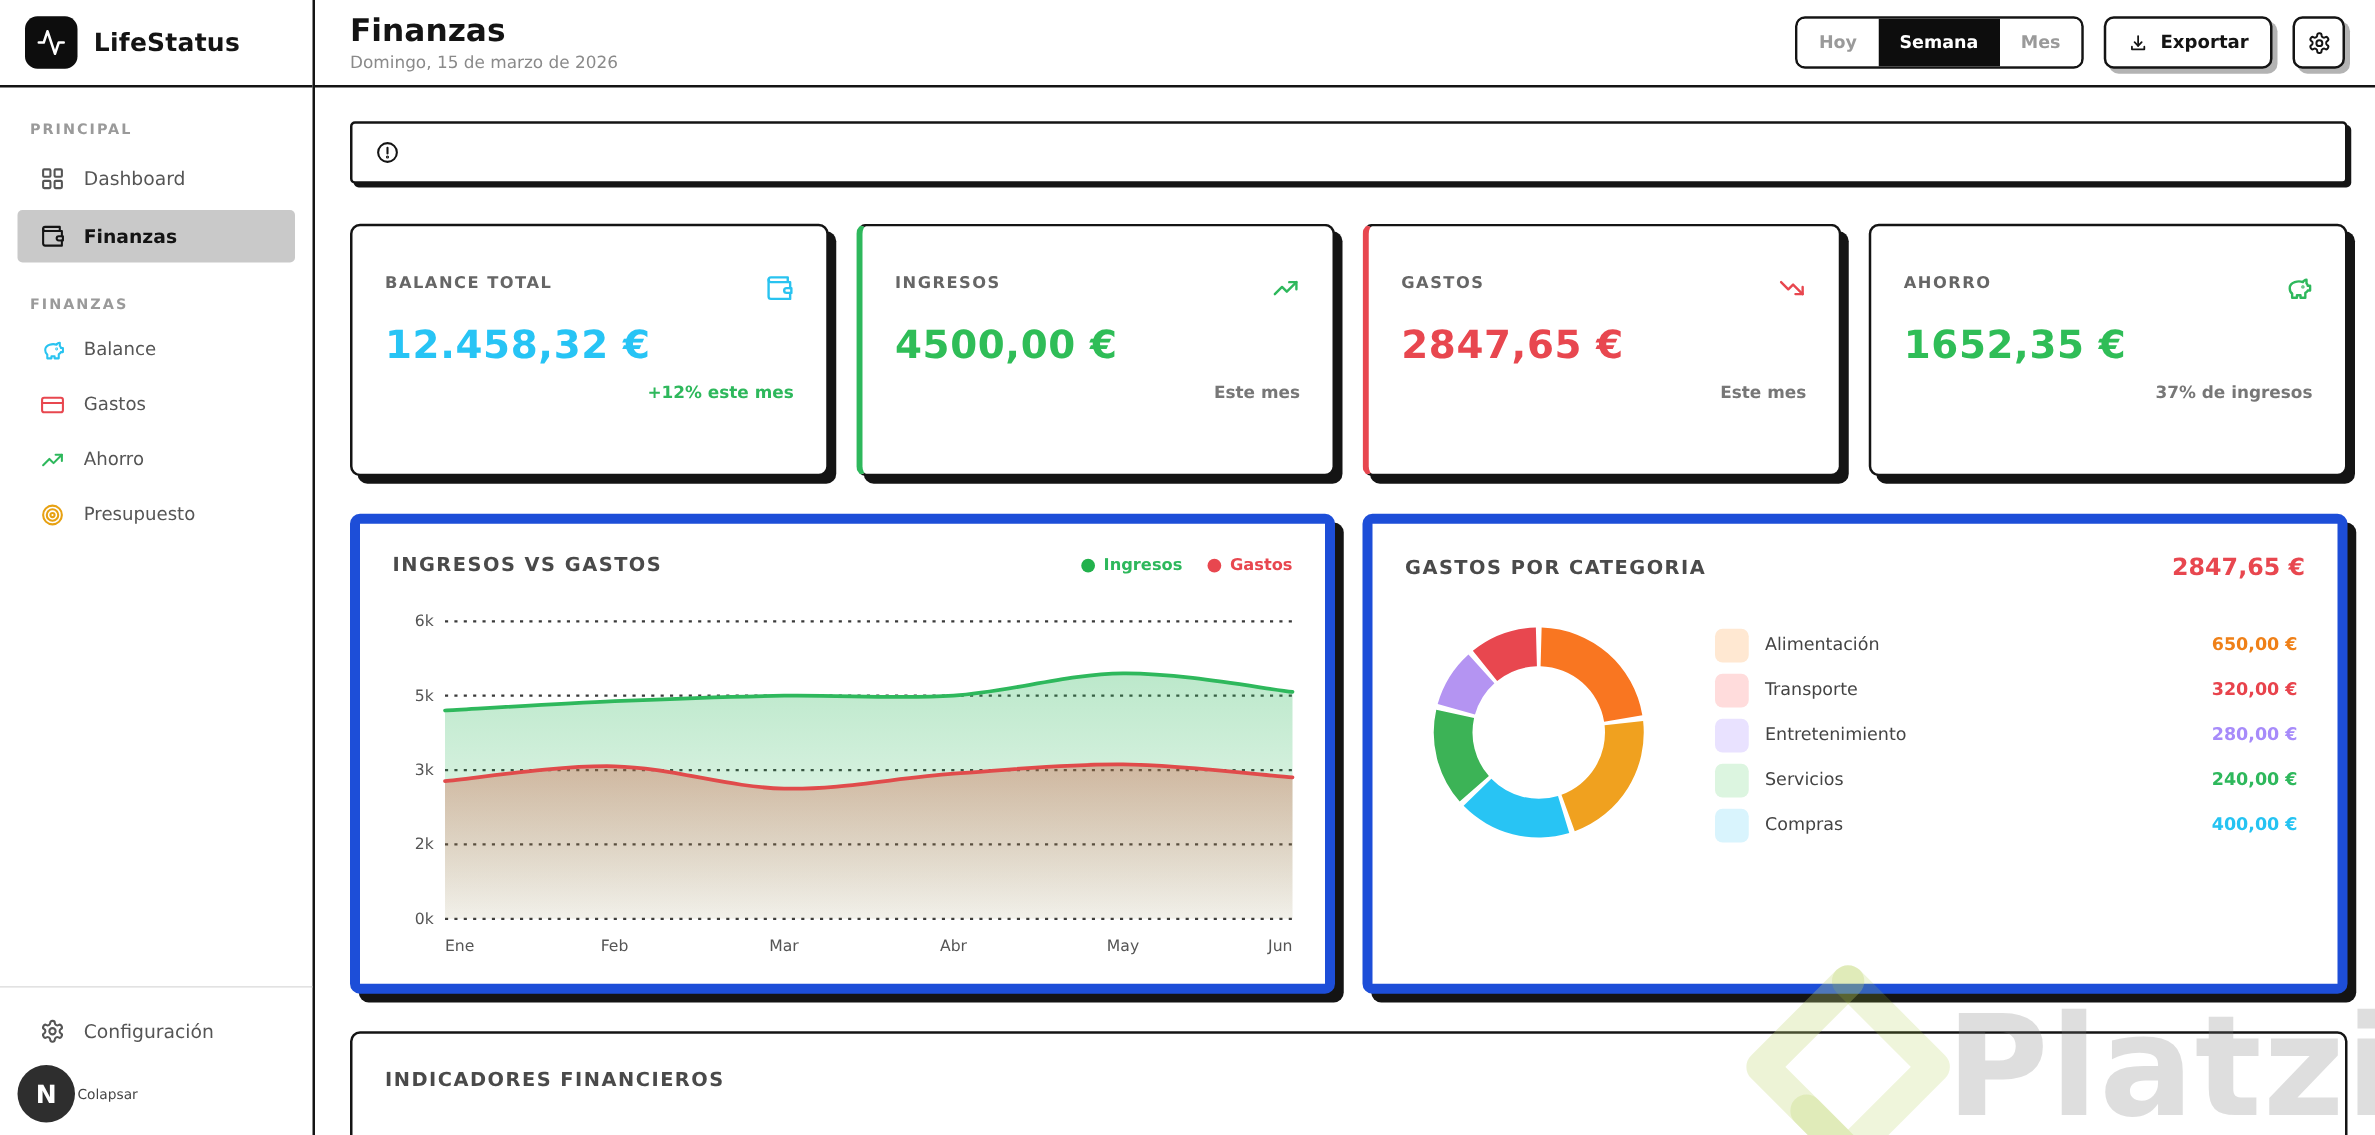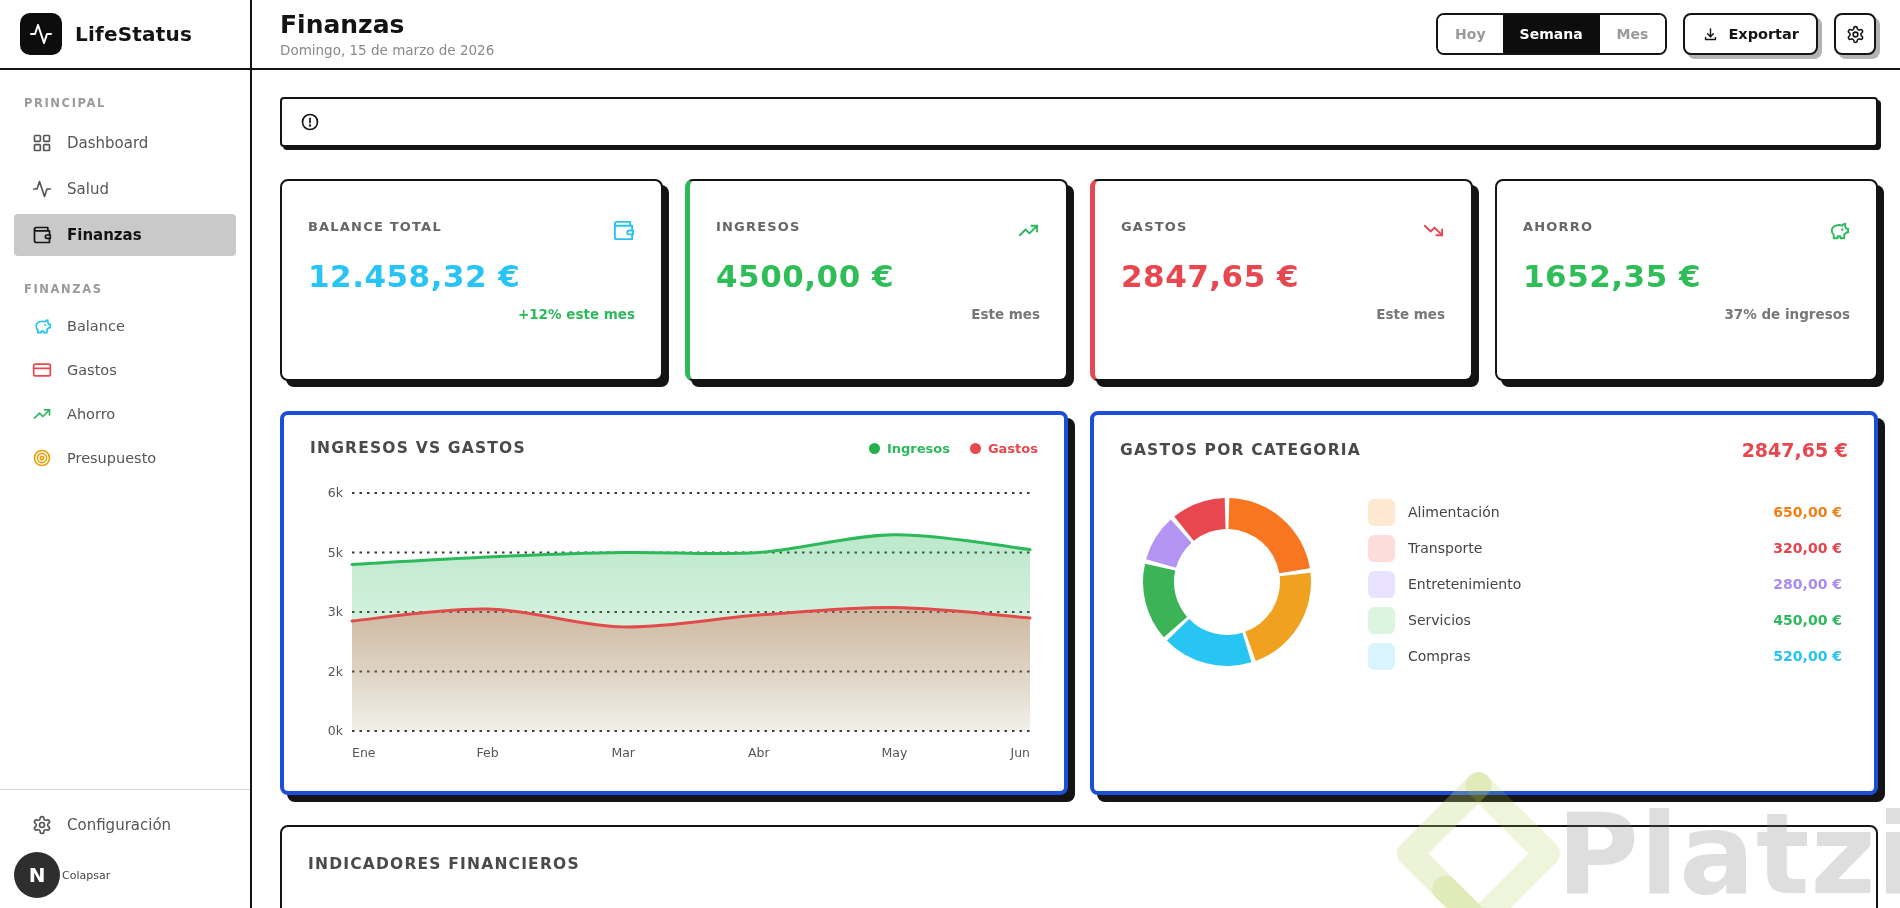--- a/index.html
+++ b/index.html
@@ -72,21 +72,21 @@
   .stat-card.accent-red { border-left:5px solid #e8474f; }
   .stat-top { display:flex; align-items:flex-start; justify-content:space-between; margin-top:14px; }
   .stat-label { font-size:13px; font-weight:700; letter-spacing:1.2px; color:#666; }
   .stat-top svg { width:23px; height:23px; }
   .stat-value { font-size:31px; font-weight:800; letter-spacing:.5px; margin-top:16px; }
   .v-cyan { color:#27c4f5; } .v-green { color:#2fbd57; } .v-red { color:#e8474f; }
   .stat-sub { font-size:13.5px; color:#777; margin-top:12px; font-weight:600;text-align:right; }
   .stat-sub.green { color:#2eb85c; }
 
   .charts-grid { display:grid; grid-template-columns:1fr 1fr; gap:22px; margin-top:30px; }
-  .panel { background:#fff; border:4px solid #1d4ed8; border-radius:8px;
+  .panel { background:#fff; border:8px solid #1d4ed8; border-radius:8px;
     box-shadow:7px 7px 0 #141414; padding:24px 26px; height:384px; overflow:hidden; }
   .panel-head { display:flex; align-items:center; justify-content:space-between; }
   .panel-title { font-size:15.5px; font-weight:700; letter-spacing:1.2px; color:#4a4a4a; }
   .line-legend { display:flex; align-items:center; gap:20px; }
   .legend-entry { display:flex; align-items:center; gap:7px; font-size:13px; font-weight:600; }
   .dot { width:11px; height:11px; border-radius:50%; }
   .dot-green { background:#22b14c; } .dot-red { background:#e8474f; }
   .t-green { color:#2eb85c; } .t-red { color:#e8474f; }
   .panel-total { font-size:19px; font-weight:800; color:#e8474f; }
 
@@ -140,26 +140,20 @@
       <div class="nav-item">
         <svg class="lucide" viewBox="0 0 24 24">
             <rect x="3" y="3" width="7" height="7" rx="1"></rect>
             <rect x="14" y="3" width="7" height="7" rx="1"></rect>
             <rect x="3" y="14" width="7" height="7" rx="1"></rect>
             <rect x="14" y="14" width="7" height="7" rx="1"></rect>
           </svg>
         <span>Dashboard</span>
       </div>
 
-      <div class="nav-item">
-        <svg class="lucide" viewBox="0 0 24 24">
-            <polyline points="22 12 18 12 15 21 9 3 6 12 2 12"></polyline>
-          </svg>
-        <span>Salud</span>
-      </div>
 
       <div class="nav-item active">
         <svg class="lucide" viewBox="0 0 24 24">
             <path d="M21 12V7H5a2 2 0 0 1 0-4h14v4"></path>
             <path d="M3 5v14a2 2 0 0 0 2 2h16v-5"></path>
             <path d="M18 12a2 2 0 0 0 0 4h4v-4Z"></path>
           </svg>
         <span>Finanzas</span>
       </div>
 
@@ -408,33 +402,33 @@
                 <span class="legend-value lv2">280,00 €</span>
               </div>
 
               <div class="legend-row">
                 <span class="chip chip3">
                     <svg class="lucide" viewBox="0 0 24 24">
                       <polygon points="13 2 3 14 12 14 11 22 21 10 12 10 13 2"></polygon>
                     </svg>
                   </span>
                 <span class="legend-label">Servicios</span>
-                <span class="legend-value lv3">450,00 €</span>
+                <span class="legend-value lv3">240,00 €</span>
               </div>
 
               <div class="legend-row">
                 <span class="chip chip4">
                     <svg class="lucide" viewBox="0 0 24 24">
                       <circle cx="8" cy="21" r="1"></circle>
                       <circle cx="19" cy="21" r="1"></circle>
                       <path d="M2.05 2.05h2l2.66 12.42a2 2 0 0 0 2 1.58h9.78a2 2 0 0 0 1.95-1.57l1.65-7.43H5.12"></path>
                     </svg>
                   </span>
                 <span class="legend-label">Compras</span>
-                <span class="legend-value lv4">520,00 €</span>
+                <span class="legend-value lv4">400,00 €</span>
               </div>
 
 
             </div>
           </div>
         </div>
       </div>
 
       <div class="indicators-card">
         <div class="panel-title">INDICADORES FINANCIEROS</div>

